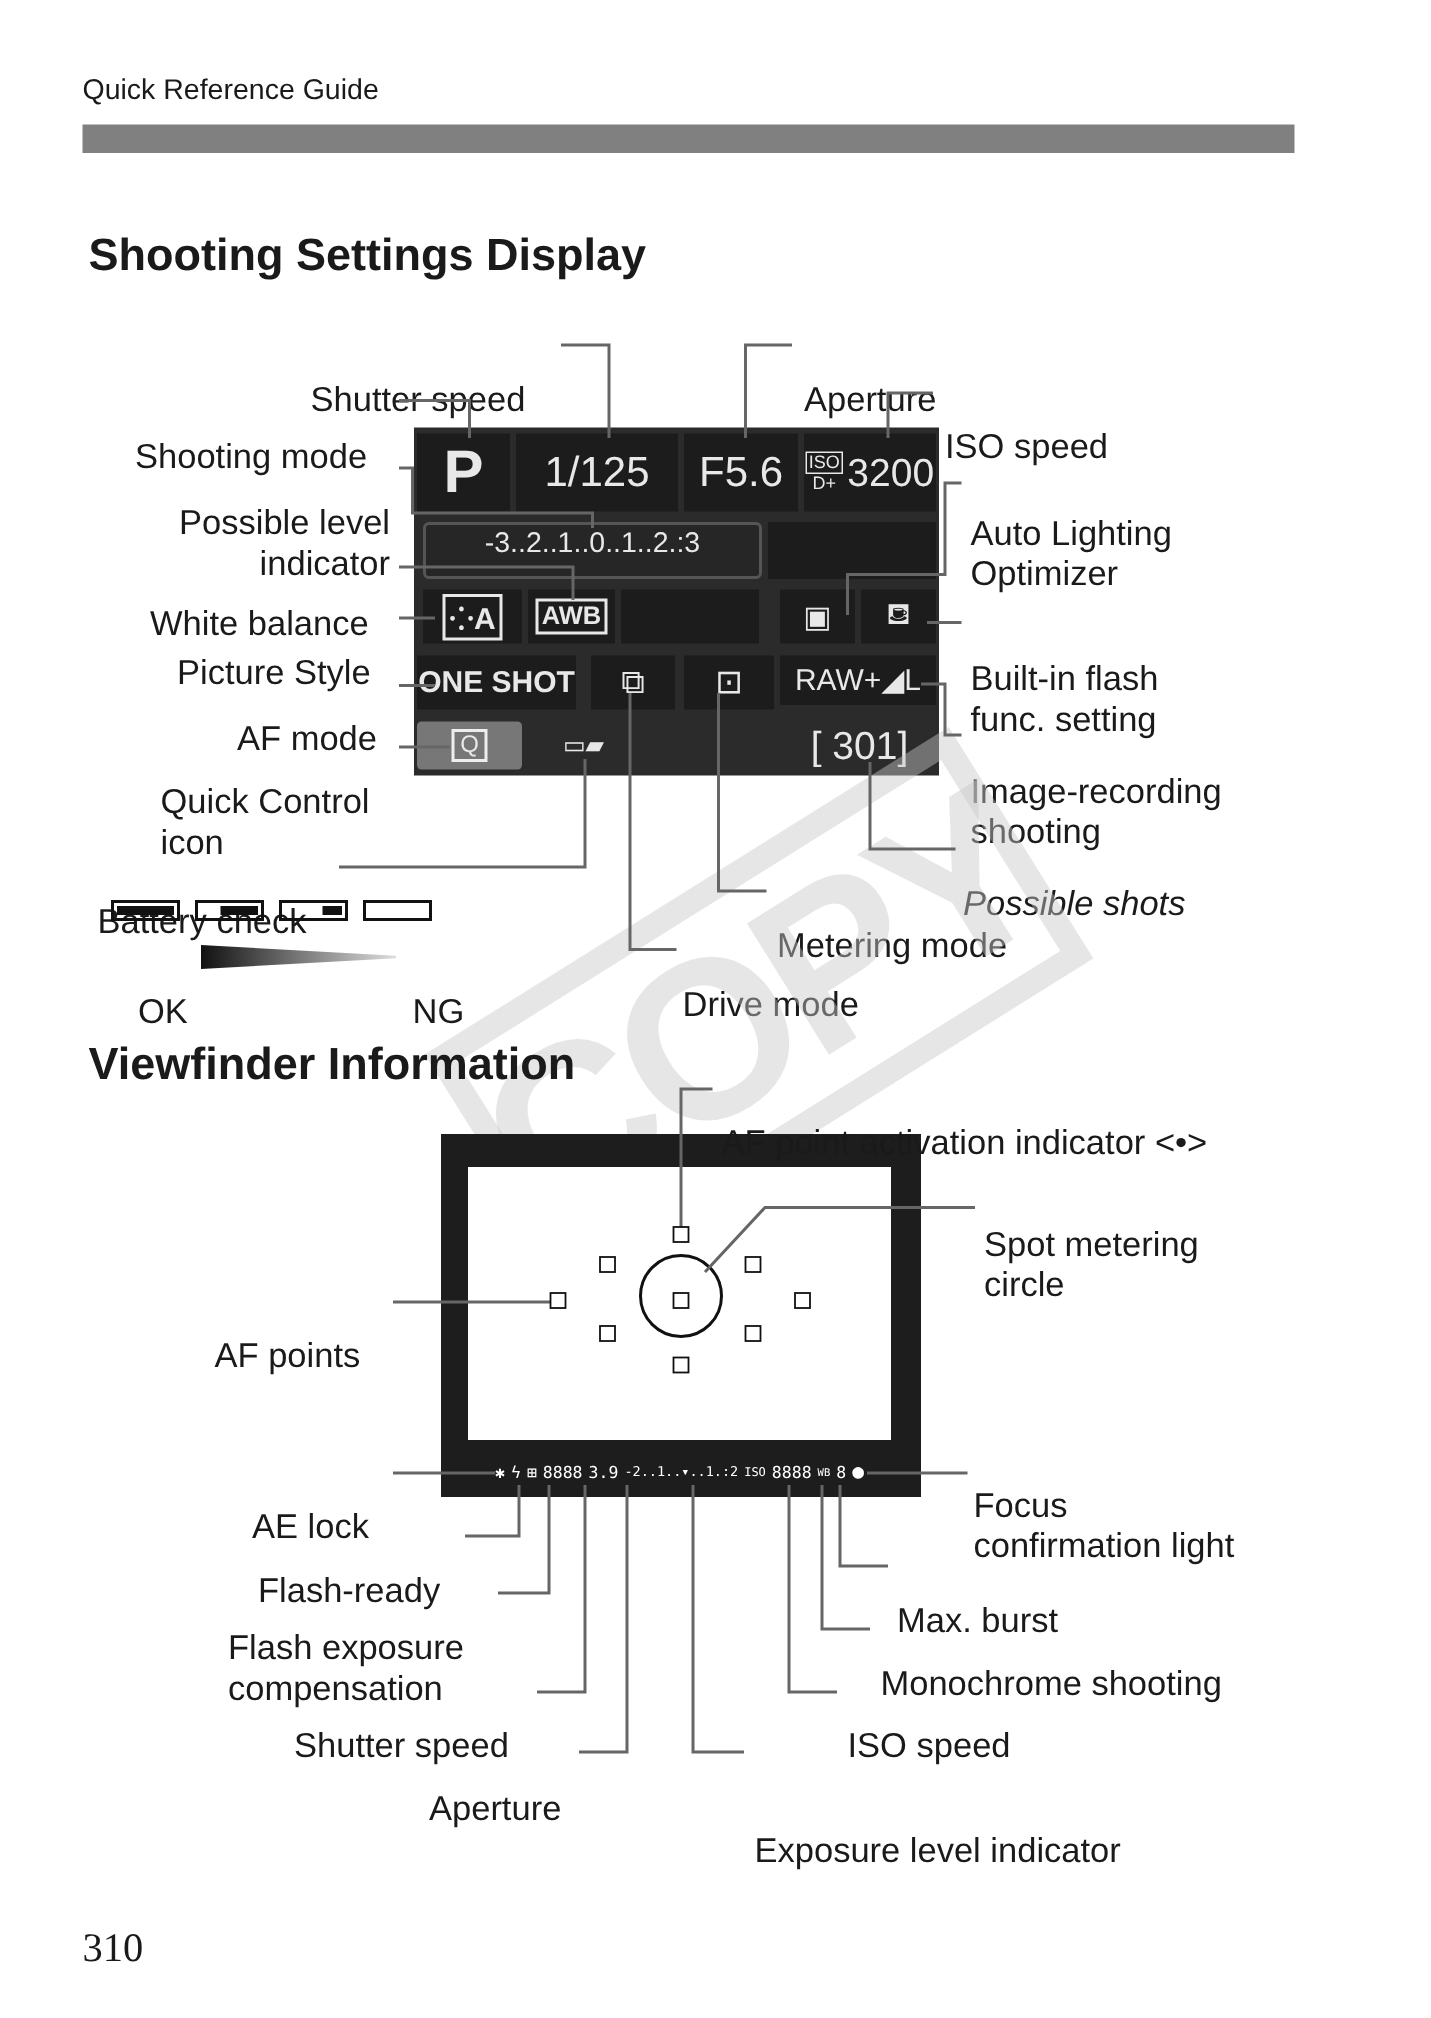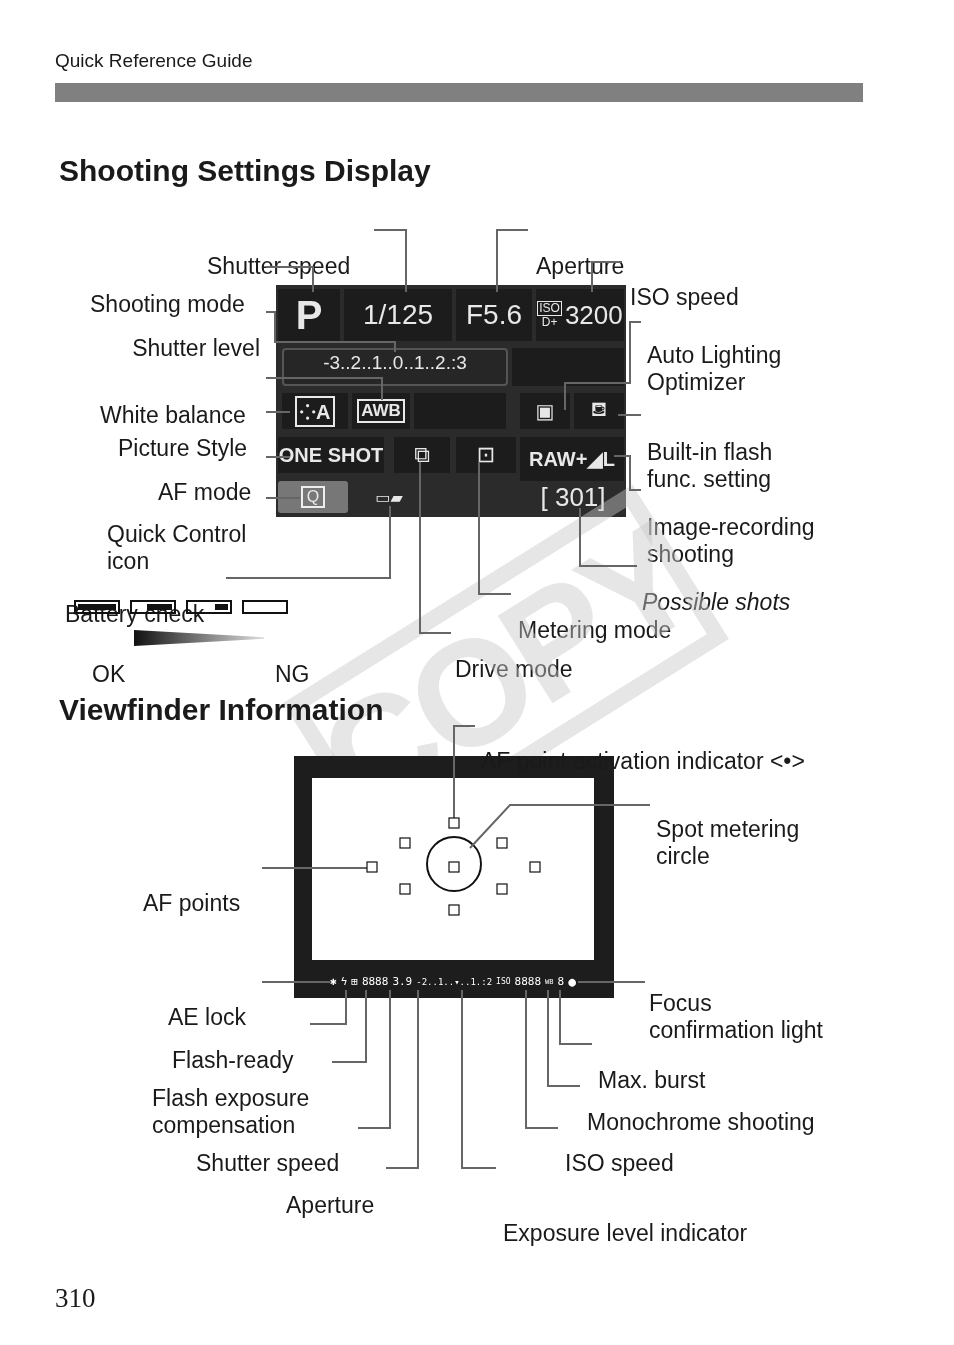--- a/index.html
+++ b/index.html
@@ -47,34 +47,35 @@
   </div>
   <div class="cell" style="left:76px;top:108px;width:58px;height:36px;font-size:17px;font-weight:bold;">
     <span style="border:2px solid #e8e8e8;padding:0 2px;">AWB</span>
   </div>
   <div class="cell" style="left:138px;top:108px;width:92px;height:36px;"></div>
   <div class="cell" style="left:244px;top:108px;width:50px;height:36px;font-size:20px;">▣</div>
   <div class="cell" style="left:298px;top:108px;width:50px;height:36px;font-size:20px;">⛾</div>
   <div class="cell" style="left:2px;top:152px;width:106px;height:36px;font-size:20px;font-weight:bold;">ONE SHOT</div>
   <div class="cell" style="left:118px;top:152px;width:56px;height:36px;font-size:22px;">⧉</div>
   <div class="cell" style="left:180px;top:152px;width:60px;height:36px;font-size:22px;">⊡</div>
-  <div class="cell" style="left:244px;top:152px;width:104px;height:44px;font-size:20px;font-weight:bold;">RAW+◢L</div>
+  <div class="cell" style="left:244px;top:152px;width:104px;height:33px;font-size:20px;font-weight:normal;">RAW+◢L</div>
   <div class="cell" style="left:2px;top:196px;width:70px;height:32px;background:#777;border-radius:3px;font-size:16px;">
     <span style="border:2px solid #eee;padding:0 4px;">Q</span>
   </div>
   <div class="cell" style="left:90px;top:196px;width:46px;height:32px;background:transparent;font-size:16px;">▭▰</div>
   <div class="cell" style="left:246px;top:196px;width:102px;height:32px;background:transparent;font-size:26px;">[ 301]</div>
 </div>
 
 <div class="abs lbl" style="left:207px;top:217px;">Shutter speed</div>
 <div class="abs lbl" style="left:536px;top:217px;">Aperture</div>
 <div class="abs lbl" style="left:90px;top:255px;">Shooting mode</div>
 <div class="abs lbl" style="left:630px;top:248px;">ISO speed</div>
 <div class="abs lbl r" style="left:60px;top:299px;width:200px;">
-  <div>Shutter level</div>
+  <div>Possible level</div>
+    <div>indicator</div>
 </div>
 <div class="abs lbl" style="left:647px;top:306px;">
   <div>Auto Lighting</div>
     <div>Optimizer</div>
 </div>
 <div class="abs lbl" style="left:100px;top:366px;">White balance</div>
 <div class="abs lbl" style="left:118px;top:399px;">Picture Style</div>
 <div class="abs lbl" style="left:647px;top:403px;">
   <div>Built-in flash</div>
     <div>func. setting</div>

